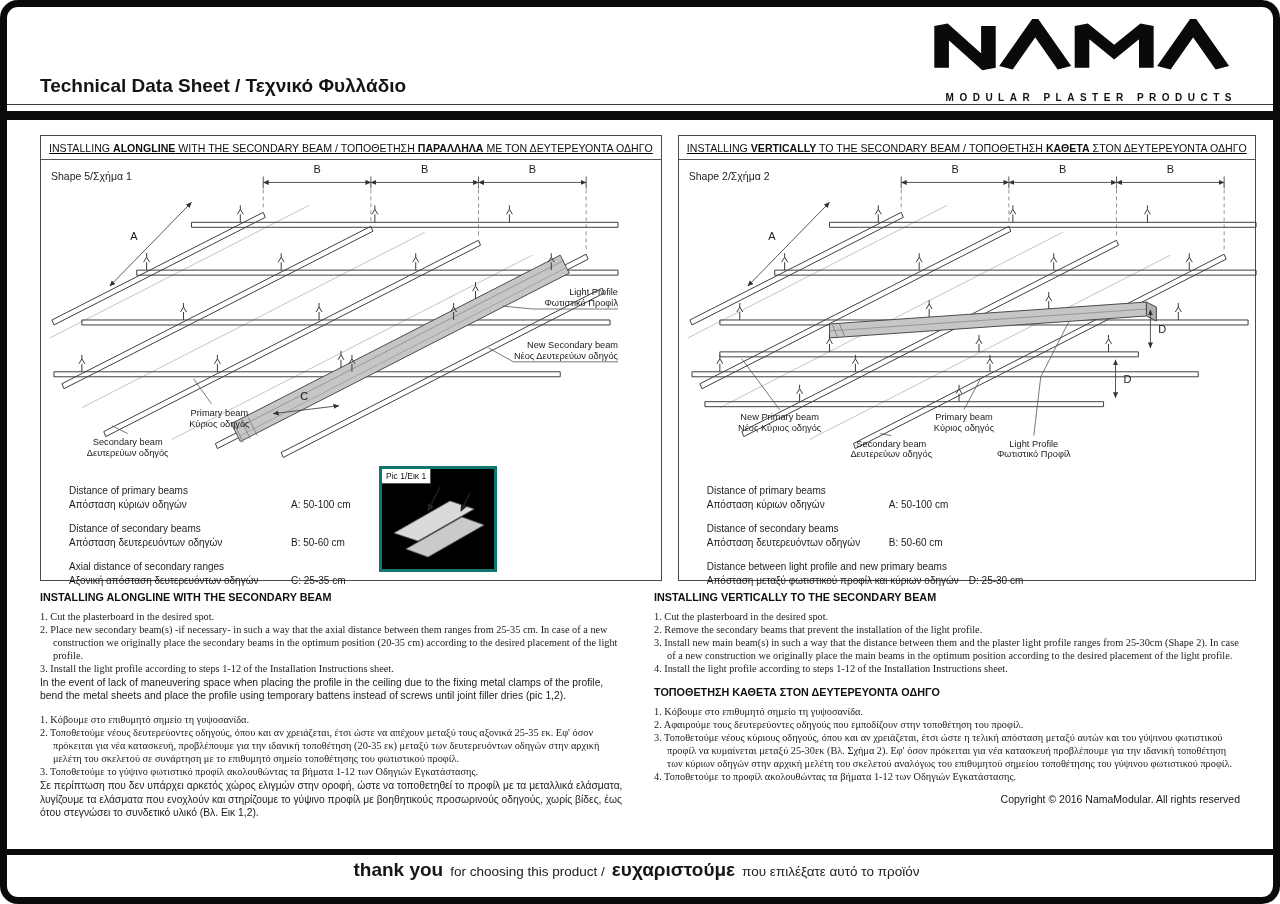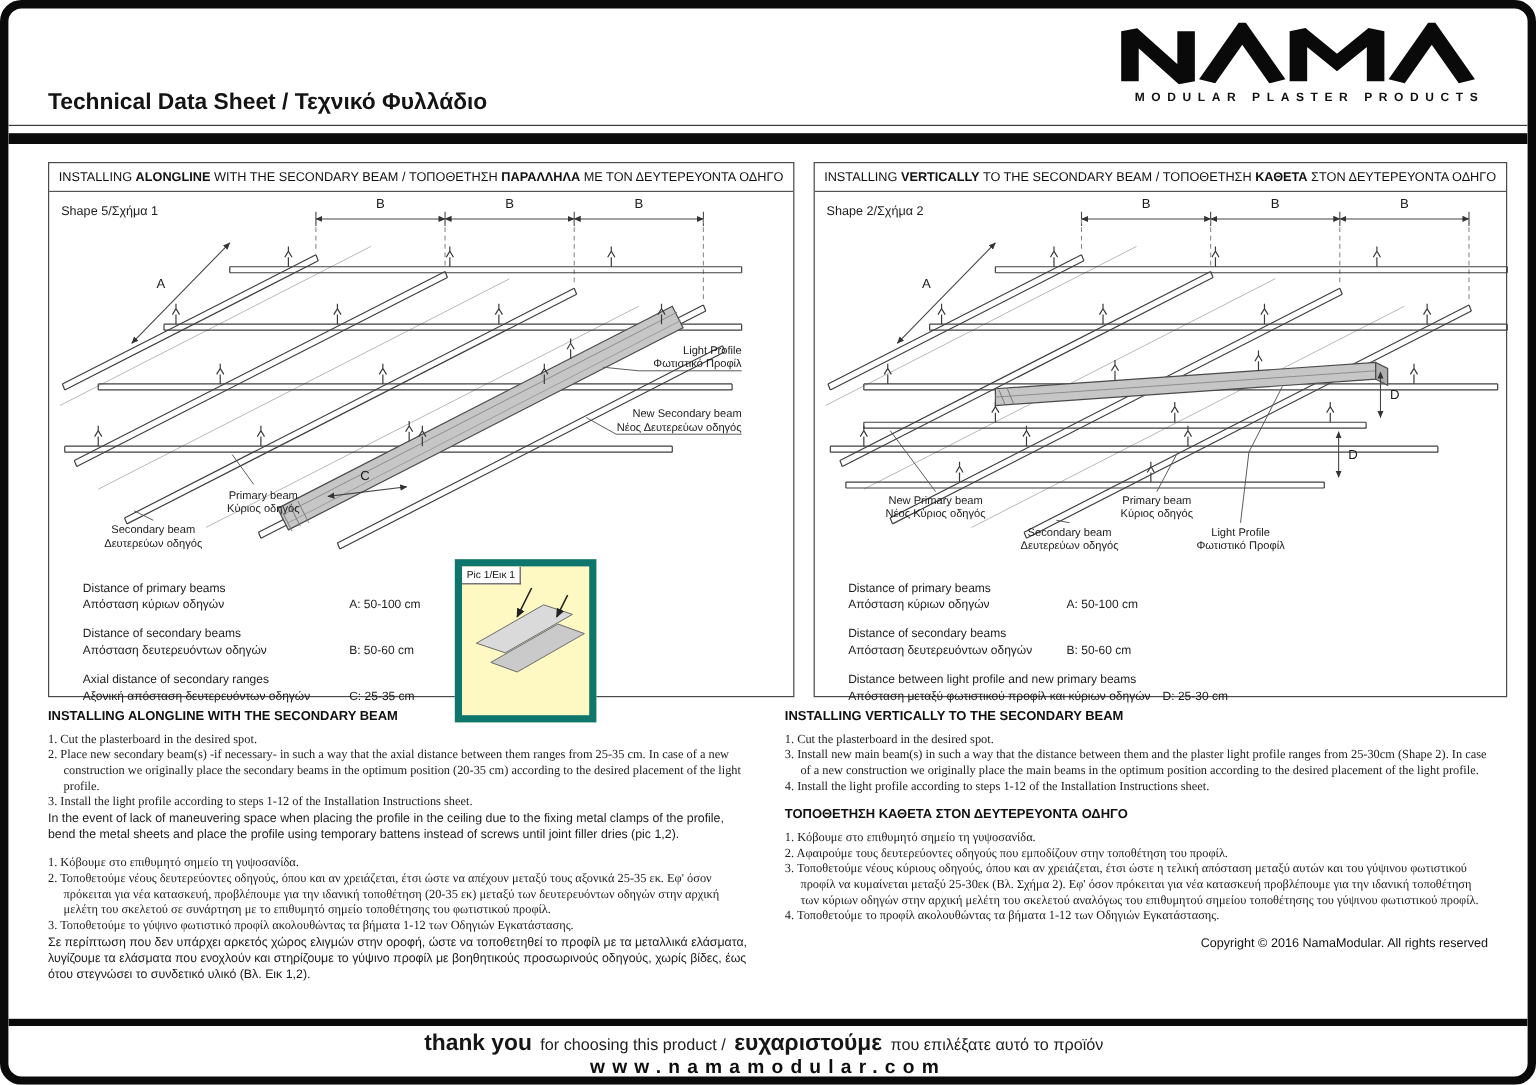--- a/index.html
+++ b/index.html
@@ -6,43 +6,43 @@
   body { width:1280px; height:904px; background:#fff; font-family:"Liberation Sans", sans-serif; }
   .page { width:1280px; height:904px; border:7px solid #0a0a0a; border-radius:18px;
           position:relative; overflow:hidden; background:#fff;padding-left:36px; }
 
   
   .doc-title { position:absolute; left:33px; top:68px; font-size:19px; font-weight:bold; color:#141414; }
   .thin-rule { position:absolute; left:0; right:0; top:97px; height:1px; background:#3a3a3a; }
   .thick-bar { position:absolute; left:0; right:0; top:104px; height:9px; background:#0b0b0b; }
   .brand { position:absolute; right:36px; top:12px; width:320px; text-align:right; }
   .brand svg { display:block; margin-left:auto; }
-  .tagline { font-size:10px; font-weight:bold; letter-spacing:5.5px; color:#111; margin-top:3px; white-space:nowrap; }
+  .tagline { font-size:10px; font-weight:bold; letter-spacing:5.5px; color:#111; margin-top:19px; white-space:nowrap; }
 
   
   .panels { position:absolute; top:128px; left:33px; right:33px; display:flex; gap:16px; }
-  .panel { flex:1; height:446px; border:1px solid #4a4a4a; position:relative; background:#fff; }
+  .panel { flex:1; height:446px; border:1px solid #4a4a4a; position:relative; background:#fff;text-decoration:underline; }
   .panel-title { font-size:10.6px; color:#111; padding:6px 8px 5px 8px; border-bottom:1px solid #555; white-space:nowrap; }
   .panel-title b { font-weight:bold; }
   .shape-label { position:absolute; top:34px; left:10px; font-size:10.5px; color:#1c1c1c; }
   .diagram { position:absolute; top:26px; left:1px; width:588px; height:300px; }
   .diagram text { font-family:"Liberation Sans", sans-serif; }
   .dim { font-size:11px; fill:#1a1a1a; }
   .lbl { font-size:9.3px; fill:#1a1a1a; }
   .ldr { stroke:#555; stroke-width:0.8; fill:none; }
 
   .distances { position:absolute; left:28px; top:348px; }
   .dist-row { display:flex; align-items:flex-end; margin-bottom:11px; font-size:10px; color:#1c1c1c; }
   .dist-text { line-height:1.35; }
   .panel-left .dist-text { width:212px; }
   .panel-right .dist-text { min-width:172px; }
   .dist-val { margin-left:10px; white-space:nowrap; line-height:1.35; }
 
   .pics { position:absolute; left:338px; top:330px; display:flex; gap:8px; }
-  .pic-box { width:118px; height:136px; border:6px solid #0f766e; position:relative; background:#fef9c3; overflow:hidden; }
+  .pic-box { width:118px; height:106px; border:3px solid #0f766e; position:relative; background:#000000; overflow:hidden; }
   .pic-label { position:absolute; top:0; left:0; font-size:8.5px; color:#111; padding:2px 4px;
                border-right:1px solid #555; border-bottom:1px solid #555; background:#fff; z-index:2; }
   .pic-box svg { position:absolute; left:0; top:6px; }
 
   
   .sections { position:absolute; top:584px; left:33px; right:33px; display:flex; gap:28px; color:#1c1c1c; }
   .s-col { flex:1; font-size:10.3px; line-height:1.27; }
   .s-head { font-weight:bold; font-size:10.8px; color:#111; margin-bottom:5px; }
   .s-item { padding-left:13px; text-indent:-13px;font-family:Liberation Serif, serif; }
   .s-note { margin-top:1px; }
@@ -452,35 +452,35 @@
         <div class="s-item">1. Κόβουμε στο επιθυμητό σημείο τη γυψοσανίδα.</div>
         <div class="s-item">2. Τοποθετούμε νέους δευτερεύοντες οδηγούς, όπου και αν χρειάζεται, έτσι ώστε να απέχουν μεταξύ τους αξονικά 25-35 εκ. Εφ' όσον πρόκειται για νέα κατασκευή, προβλέπουμε για την ιδανική τοποθέτηση (20-35 εκ) μεταξύ των δευτερευόντων οδηγών στην αρχική μελέτη του σκελετού σε συνάρτηση με το επιθυμητό σημείο τοποθέτησης του φωτιστικού προφίλ.</div>
         <div class="s-item">3. Τοποθετούμε το γύψινο φωτιστικό προφίλ ακολουθώντας τα βήματα 1-12 των Οδηγιών Εγκατάστασης.</div>
         <div class="s-note">Σε περίπτωση που δεν υπάρχει αρκετός χώρος ελιγμών στην οροφή, ώστε να τοποθετηθεί το προφίλ με τα μεταλλικά ελάσματα, λυγίζουμε τα ελάσματα που ενοχλούν και στηρίζουμε το γύψινο προφίλ με βοηθητικούς προσωρινούς οδηγούς, χωρίς βίδες, έως ότου στεγνώσει το συνδετικό υλικό (Βλ. Εικ 1,2).</div>
       </div>
     </div>
     <div class="s-col">
       <div class="s-block">
         <div class="s-head">INSTALLING VERTICALLY TO THE SECONDARY BEAM</div>
         <div class="s-item">1. Cut the plasterboard in the desired spot.</div>
+        <div class="s-item">2. Remove the secondary beams that prevent the installation of the light profile.</div>
         <div class="s-item">3. Install new main beam(s) in such a way that the distance between them and the plaster light profile ranges from 25-30cm (Shape 2). In case of a new construction we originally place the main beams in the optimum position according to the desired placement of the light profile.</div>
         <div class="s-item">4. Install the light profile according to steps 1-12 of the Installation Instructions sheet.</div>
       </div>
       <div class="s-block">
         <div class="s-head">ΤΟΠΟΘΕΤΗΣΗ ΚΑΘΕΤΑ ΣΤΟΝ ΔΕΥΤΕΡΕΥΟΝΤΑ ΟΔΗΓΟ</div>
         <div class="s-item">1. Κόβουμε στο επιθυμητό σημείο τη γυψοσανίδα.</div>
         <div class="s-item">2. Αφαιρούμε τους δευτερεύοντες οδηγούς που εμποδίζουν στην τοποθέτηση του προφίλ.</div>
         <div class="s-item">3. Τοποθετούμε νέους κύριους οδηγούς, όπου και αν χρειάζεται, έτσι ώστε η τελική απόσταση μεταξύ αυτών και του γύψινου φωτιστικού προφίλ να κυμαίνεται μεταξύ 25-30εκ (Βλ. Σχήμα 2). Εφ' όσον πρόκειται για νέα κατασκευή προβλέπουμε για την ιδανική τοποθέτηση των κύριων οδηγών στην αρχική μελέτη του σκελετού αναλόγως του επιθυμητού σημείου τοποθέτησης του γύψινου φωτιστικού προφίλ.</div>
         <div class="s-item">4. Τοποθετούμε το προφίλ ακολουθώντας τα βήματα 1-12 των Οδηγιών Εγκατάστασης.</div>
       </div>
       <div class="copyright">Copyright © 2016 NamaModular. All rights reserved</div>
     </div>
   </div>
 
   <div class="footer-bar"></div>
   <div class="footer">
     <div>
       <span class="ft-big">thank you</span><span class="ft-small">for choosing this product /</span><span class="ft-big">ευχαριστούμε</span><span class="ft-small">που επιλέξατε αυτό το προϊόν</span>
     </div>
-    <div class="website">www.namamodular.com</div>
   </div>
 
 </div>
 
 </body></html>

